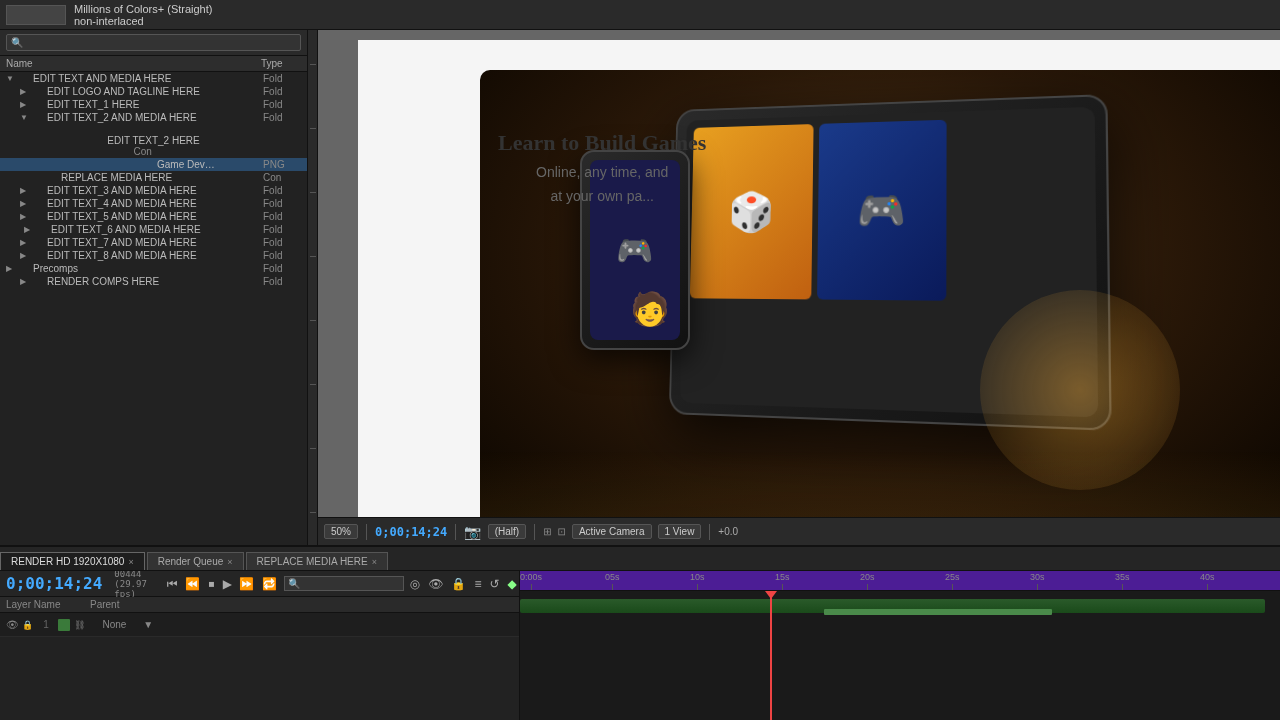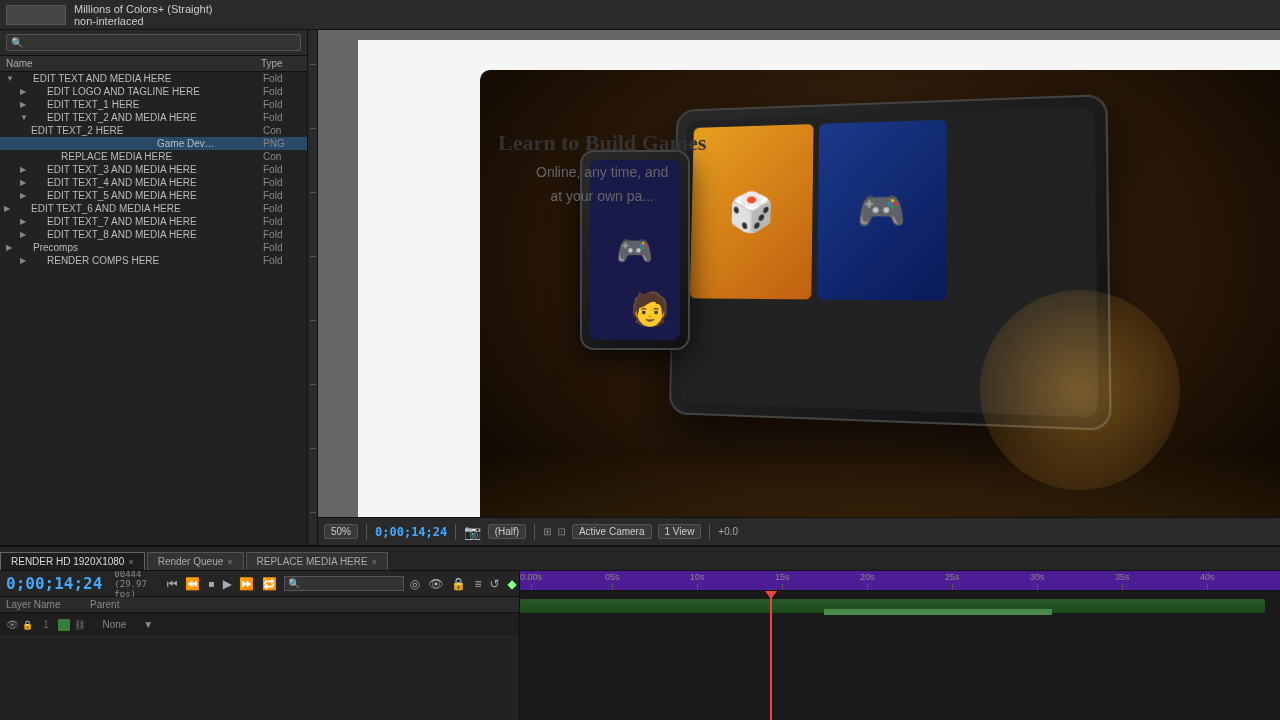--- a/index.html
+++ b/index.html
@@ -475,21 +475,21 @@
           <span class="file-icon"><span class="icon-folder"></span></span>
           <span class="file-name">EDIT TEXT_1 HERE</span>
           <span class="file-type">Fold</span>
         </div>
         <div class="file-item" style="padding-left: 20px;">
           <span class="arrow open"></span>
           <span class="file-icon"><span class="icon-folder"></span></span>
           <span class="file-name">EDIT TEXT_2 AND MEDIA HERE</span>
           <span class="file-type">Fold</span>
         </div>
-        <div class="file-item" style="">
+        <div class="file-item" style=" flex-direction: column;">
           <span class="arrow none"></span>
           <span class="file-icon"><span class="icon-comp"></span></span>
           <span class="file-name">EDIT TEXT_2 HERE</span>
           <span class="file-type">Con</span>
         </div>
         <div class="file-item selected" style="padding-left: 34px;">
           <span class="arrow none"></span>
           <span class="file-icon"><span class="icon-png"></span></span>
           <span class="file-name">Game Development Course.png</span>
           <span class="file-type">PNG</span>
@@ -511,21 +511,21 @@
           <span class="file-icon"><span class="icon-folder"></span></span>
           <span class="file-name">EDIT TEXT_4 AND MEDIA HERE</span>
           <span class="file-type">Fold</span>
         </div>
         <div class="file-item" style="padding-left: 20px;">
           <span class="arrow closed"></span>
           <span class="file-icon"><span class="icon-folder"></span></span>
           <span class="file-name">EDIT TEXT_5 AND MEDIA HERE</span>
           <span class="file-type">Fold</span>
         </div>
-        <div class="file-item" style="padding-left: 4px;">
+        <div class="file-item" style="padding-left: 24px;">
           <span class="arrow closed"></span>
           <span class="file-icon"><span class="icon-folder"></span></span>
           <span class="file-name">EDIT TEXT_6 AND MEDIA HERE</span>
           <span class="file-type">Fold</span>
         </div>
         <div class="file-item" style="padding-left: 20px;">
           <span class="arrow closed"></span>
           <span class="file-icon"><span class="icon-folder"></span></span>
           <span class="file-name">EDIT TEXT_7 AND MEDIA HERE</span>
           <span class="file-type">Fold</span>

